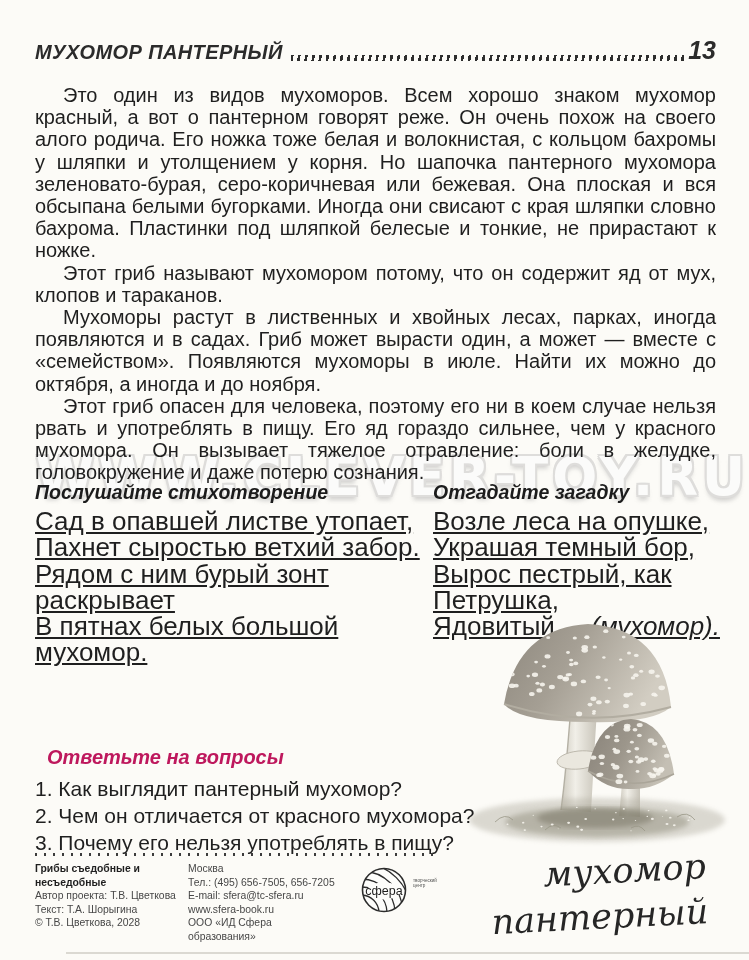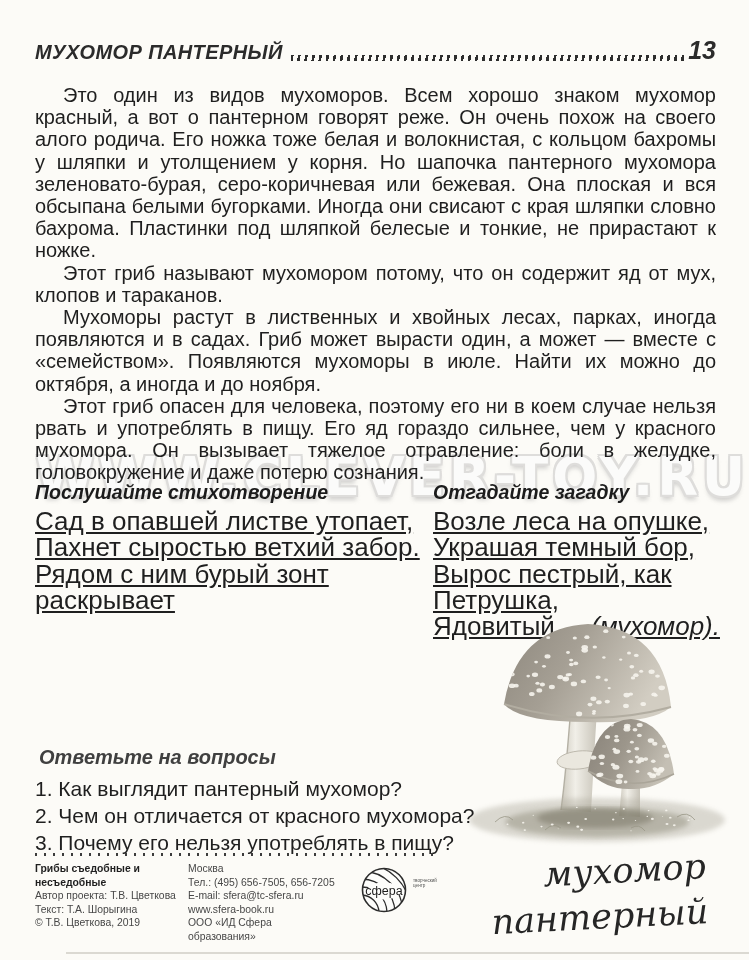--- a/index.html
+++ b/index.html
@@ -49,21 +49,21 @@
   .col-poem{width:398px;}
   .col-riddle{width:292px;}
   .two-col h2{
     margin:0 0 4px 0;font-size:19.5px;font-weight:bold;font-style:italic;color:#1c1c1c;
   }
   .vline{font-size:26px;line-height:26.3px;text-decoration:underline;}
   .vline em{font-style:italic;}
   
   .questions{position:absolute;left:35px;top:746px;width:470px;z-index:1;}
   .questions h2{
-    margin:0 0 6px 4px;font-size:20px;font-weight:bold;font-style:italic;color:#404040;
+    margin:0 0 6px 12px;font-size:20px;font-weight:bold;font-style:italic;color:#be185d;
   }
   .questions .q{font-size:21px;line-height:27px;}
   
   .illustration{position:absolute;left:455px;top:608px;z-index:1;}
   
   .footer-rule{
     position:absolute;left:35px;top:853px;width:404px;height:3px;z-index:1;
     background:repeating-linear-gradient(90deg,#3c3c3c 0 2.2px,transparent 2.2px 9px);
   }
   .footer{
@@ -107,20 +107,21 @@
     <p>Мухоморы растут в лиственных и хвойных лесах, парках, иногда появляются и в садах. Гриб может вырасти один, а может — вместе с «семейством». Появляются мухоморы в июле. Найти их можно до октября, а иногда и до ноября.</p>
     <p>Этот гриб опасен для человека, поэтому его ни в коем случае нельзя рвать и употреблять в пищу. Его яд гораздо сильнее, чем у красного мухомора. Он вызывает тяжелое отравление: боли в желудке, головокружение и даже потерю сознания.</p>
   </main>
 
   <section class="two-col">
     <div class="col-poem">
       <h2>Послушайте стихотворение</h2>
       <div class="vline">Сад в опавшей листве утопает,</div>
       <div class="vline">Пахнет сыростью ветхий забор.</div>
       <div class="vline">Рядом с ним бурый зонт раскрывает</div>
+      <div class="vline">В пятнах белых большой мухомор.</div>
     </div>
     <div class="col-riddle">
       <h2>Отгадайте загадку</h2>
       <div class="vline">Возле леса на опушке,</div>
       <div class="vline">Украшая темный бор,</div>
       <div class="vline">Вырос пестрый, как Петрушка,</div>
       <div class="vline"><span>Ядовитый ... </span><em>(мухомор).</em></div>
     </div>
   </section>
 
@@ -323,21 +324,21 @@
     <div class="q">2. Чем он отличается от красного мухомора?</div>
     <div class="q">3. Почему его нельзя употреблять в пищу?</div>
   </section>
 
   <div class="footer-rule"></div>
   <footer class="footer">
     <div class="f-col1">
       <div class="f-title">Грибы съедобные и несъедобные</div>
       <div>Автор проекта: Т.В. Цветкова</div>
       <div>Текст: Т.А. Шорыгина</div>
-      <div>© Т.В. Цветкова, 2019</div>
+      <div>© Т.В. Цветкова, 2028</div>
     </div>
     <div class="f-col2">
       <div>Москва</div>
       <div>Тел.: (495) 656-7505, 656-7205</div>
       <div>E-mail: sfera@tc-sfera.ru</div>
       <div>www.sfera-book.ru</div>
       <div>ООО «ИД Сфера образования»</div>
     </div>
     <div class="f-logo">
       <svg width="52" height="52" viewBox="0 0 52 52">

